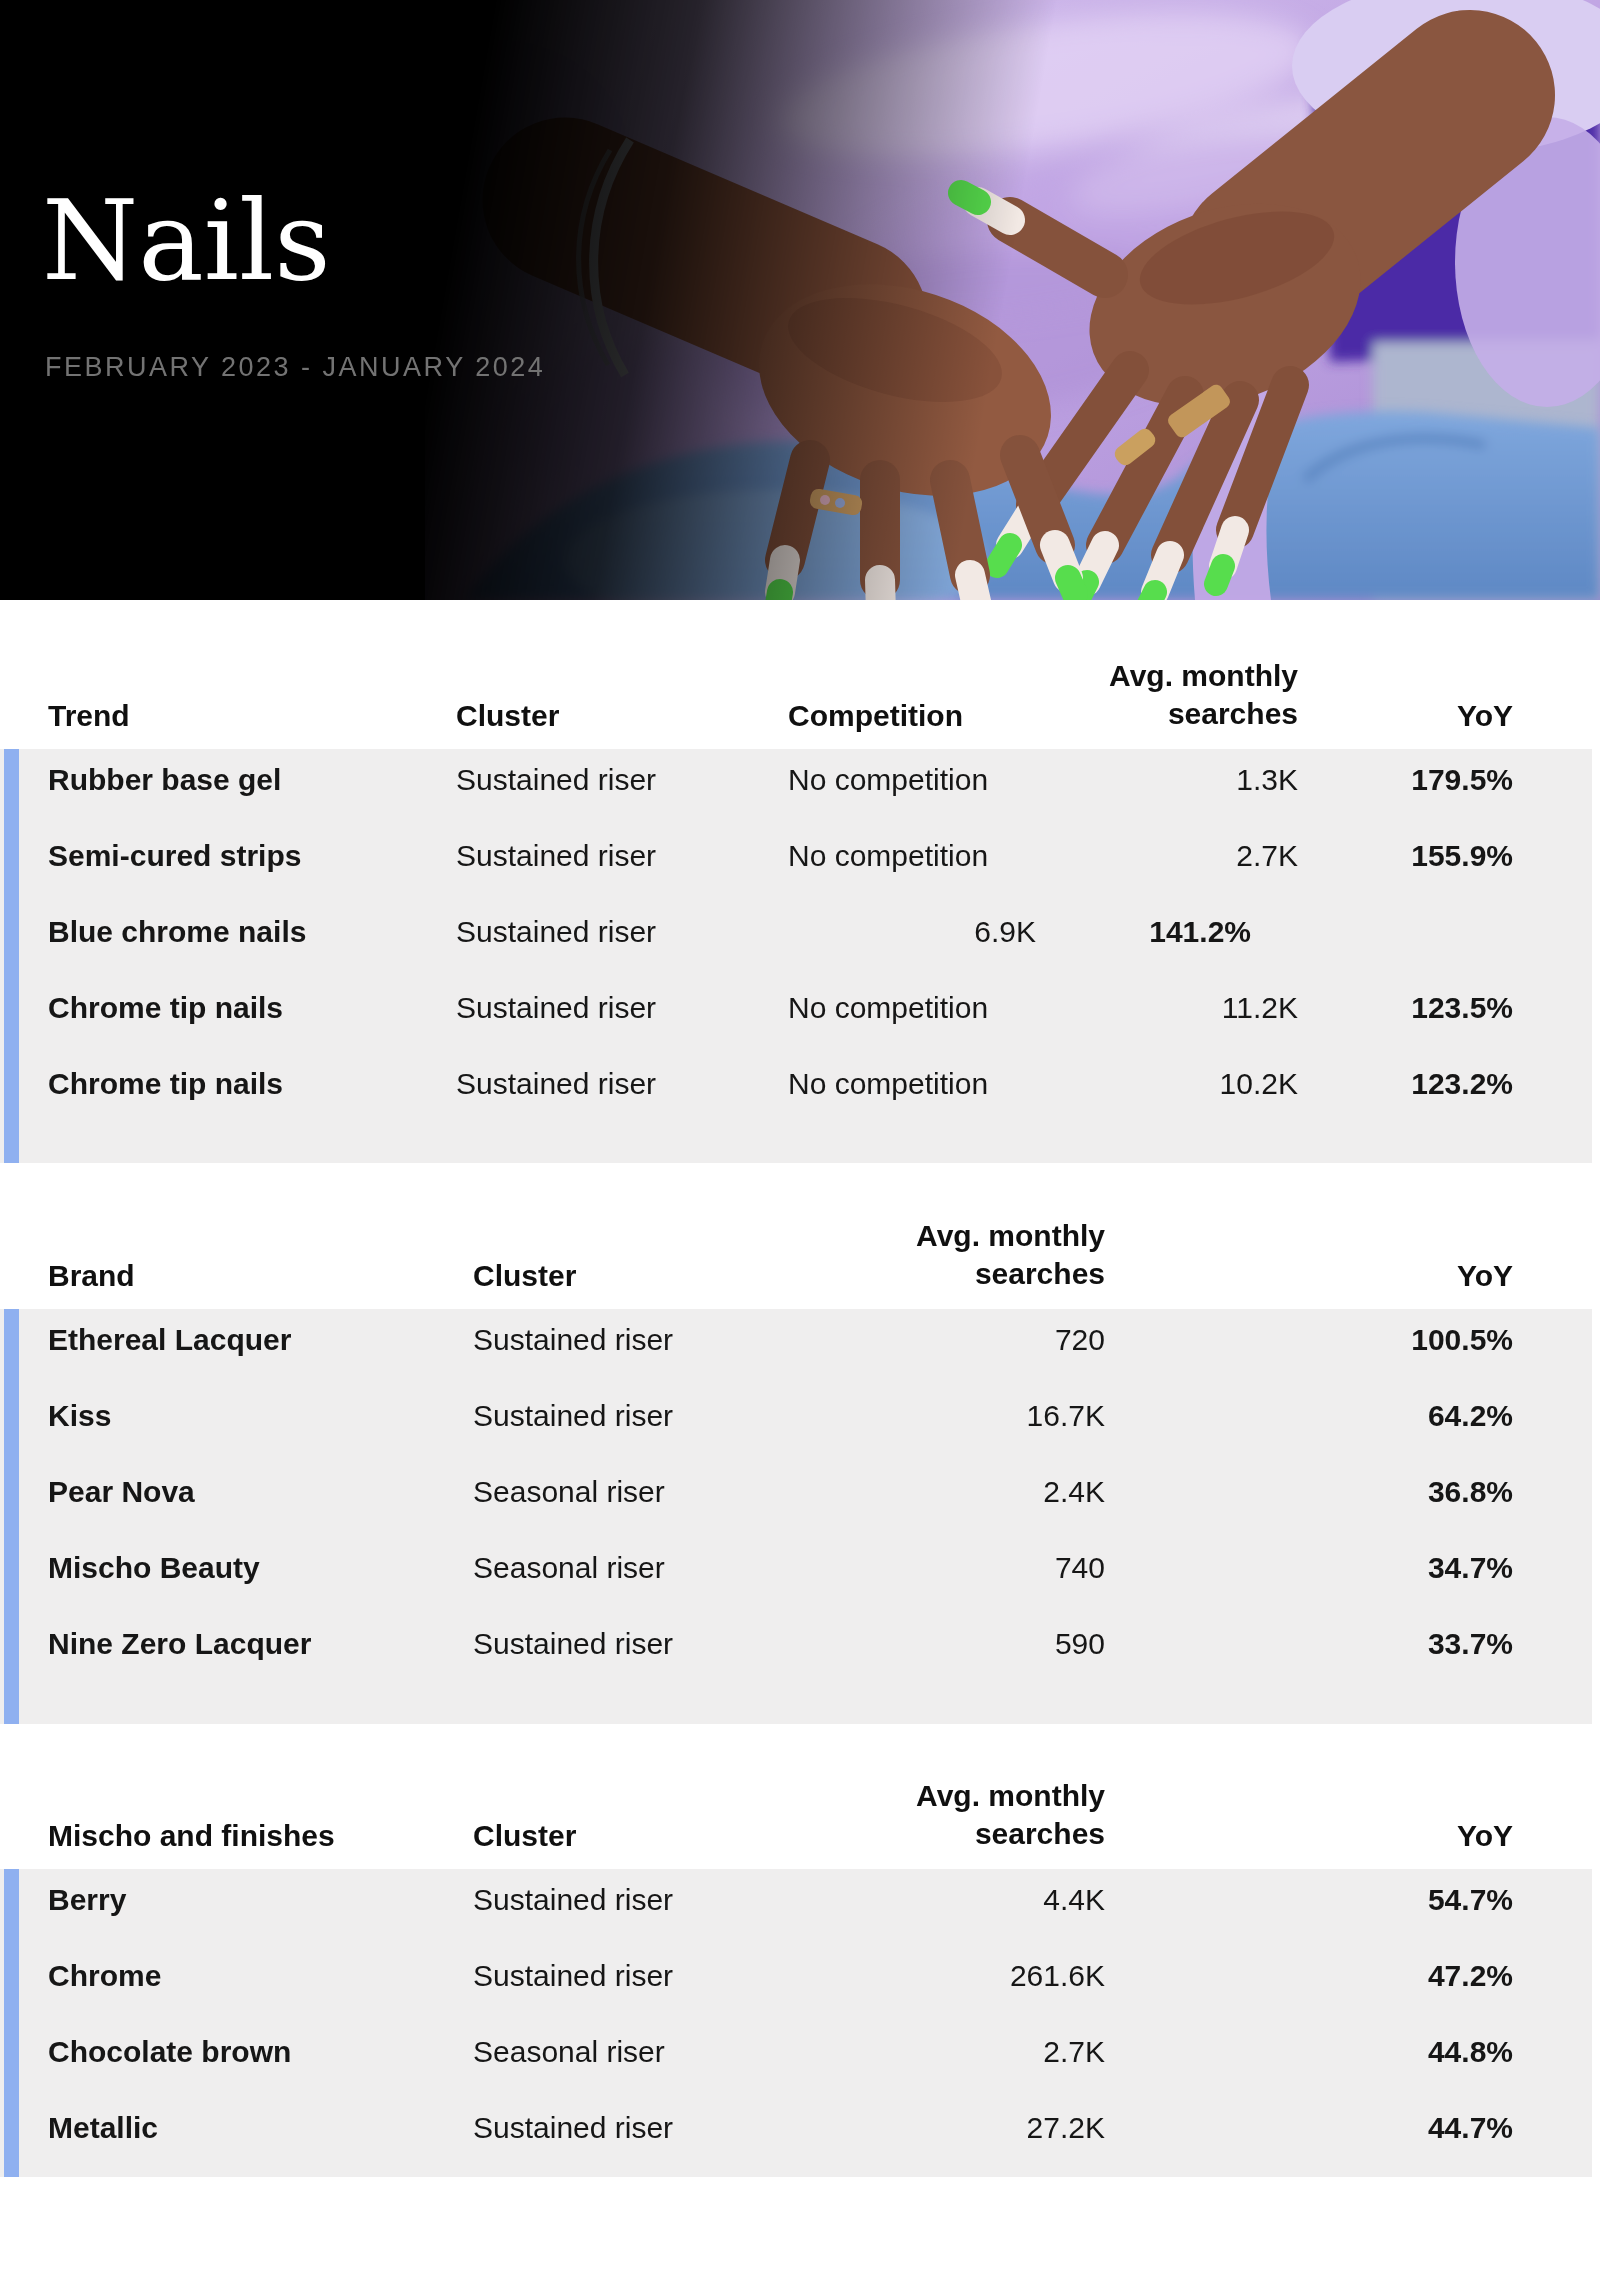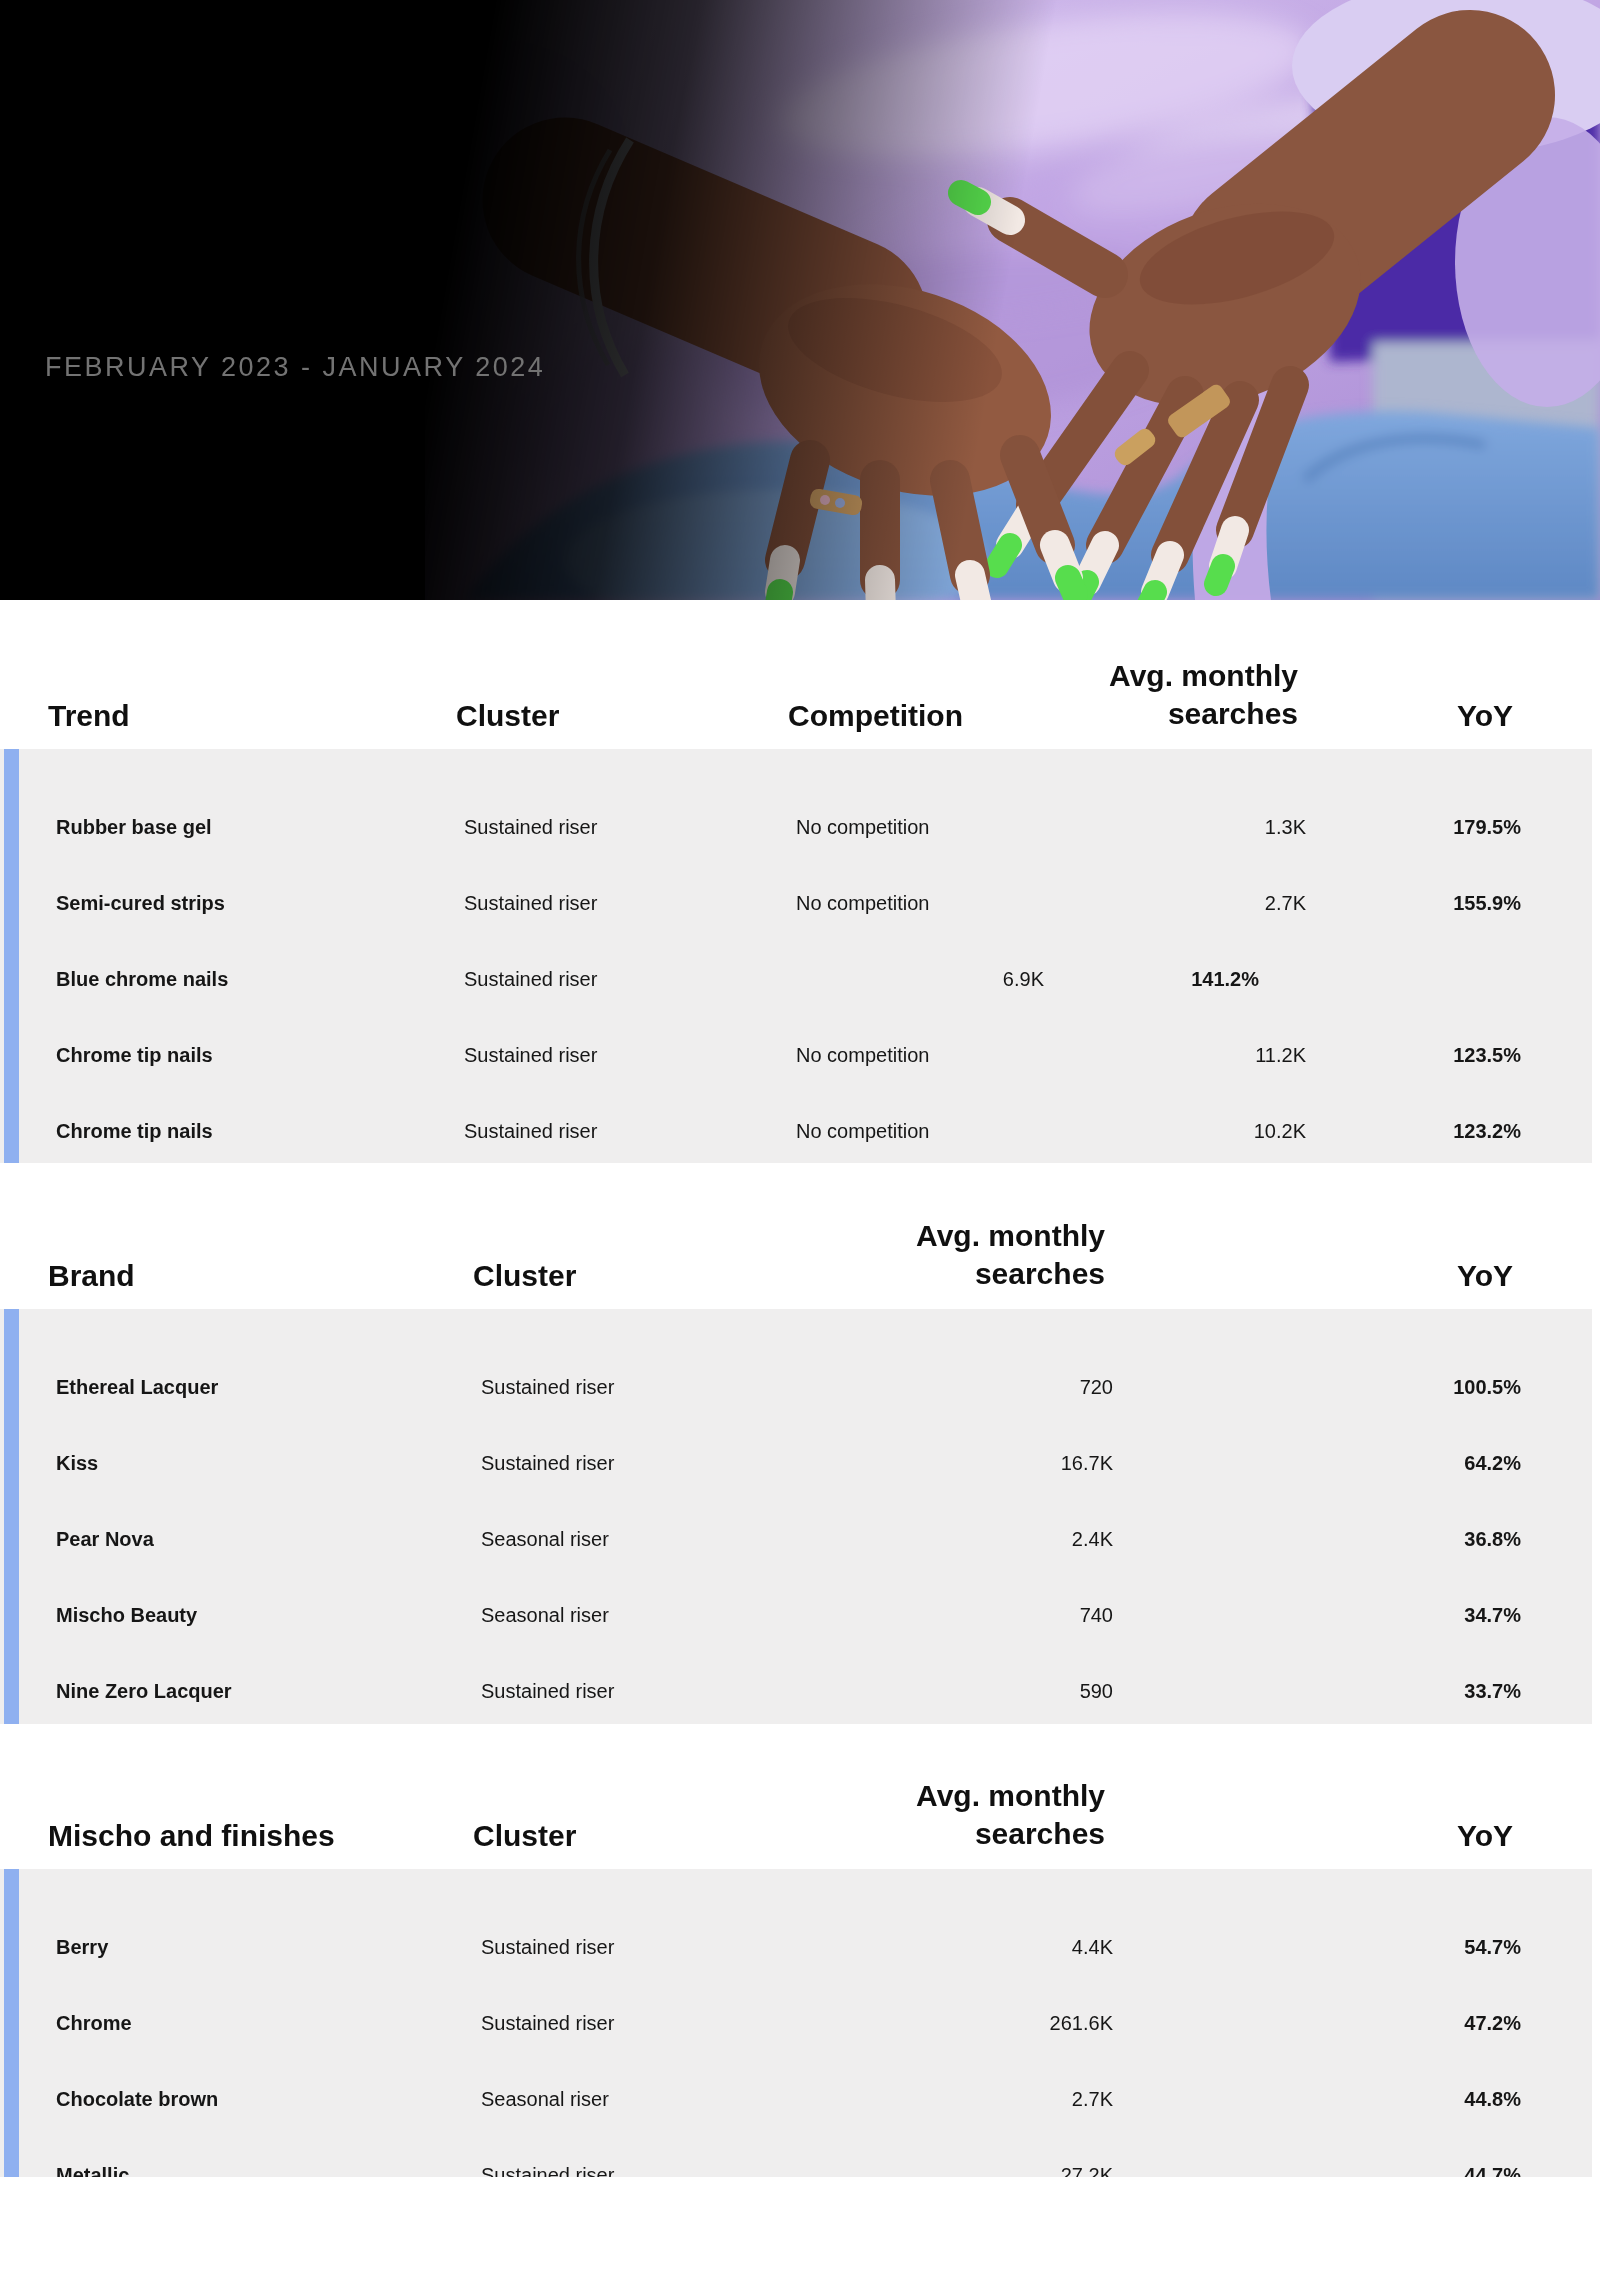--- a/index.html
+++ b/index.html
@@ -20,21 +20,21 @@
   
   .table-head{display:flex;align-items:flex-end;box-sizing:border-box;
               padding:0 87px 16px 48px;font-weight:700;font-size:30px;color:#101010;}
   .h1{height:149px}.h2{height:146px}.h3{height:145px}
   .wrap{line-height:1.26;}
 
   .band{position:relative;margin-right:8px;background:#efeeee;box-sizing:border-box;overflow:hidden;}
   .band::before{content:"";position:absolute;left:4px;top:0;bottom:0;width:15px;background:#8fb0f0;}
   .b1{height:414px}.b2{height:415px}.b3{height:308px}
   .t-body{padding:14px 79px 0 48px;box-sizing:border-box;}
-  .row{display:flex;align-items:flex-end;height:76px;font-size:20px;margin-left:8px;}
+  .row{display:flex;align-items:flex-start;height:76px;font-size:30px;}
 
   .cell{flex:0 0 auto;box-sizing:border-box;}
   
   .ta-c1{width:408px;font-weight:700;}
   .ta-c2{width:332px;font-weight:400;}
   .ta-c3{width:262px;font-weight:400;}
   .ta-c4{width:248px;text-align:right;font-weight:400;}
   .ta-c5{width:215px;text-align:right;font-weight:700;}
   
   .tb-c1{width:425px;font-weight:700;}
@@ -142,20 +142,21 @@
     </g>
 
     <path d="M205,140 C160,210 155,300 200,375" stroke="#d8dbe1" stroke-width="9" fill="none"></path>
     <path d="M185,150 C145,215 142,295 183,365" stroke="#aeb2bb" stroke-width="5" fill="none" opacity=".8"></path>
     <rect x="385" y="492" width="52" height="20" rx="8" fill="#cf9f63" transform="rotate(10 411 502)"></rect>
     <circle cx="400" cy="500" r="5" fill="#e8b6c8"></circle>
       <circle cx="415" cy="503" r="5" fill="#9fb3e8"></circle>
   </svg>
 
   <div class="shade"></div>
+  <div class="title">Nails</div>
   <div class="subtitle">FEBRUARY 2023 - JANUARY 2024</div>
 </div>
 
 <section>
   <div class="table-head h1">
     <div class="cell ta-c1">Trend</div>
     <div class="cell ta-c2">Cluster</div>
     <div class="cell ta-c3">Competition</div>
     <div class="cell ta-c4 wrap">Avg. monthly searches</div>
     <div class="cell ta-c5">YoY</div>

